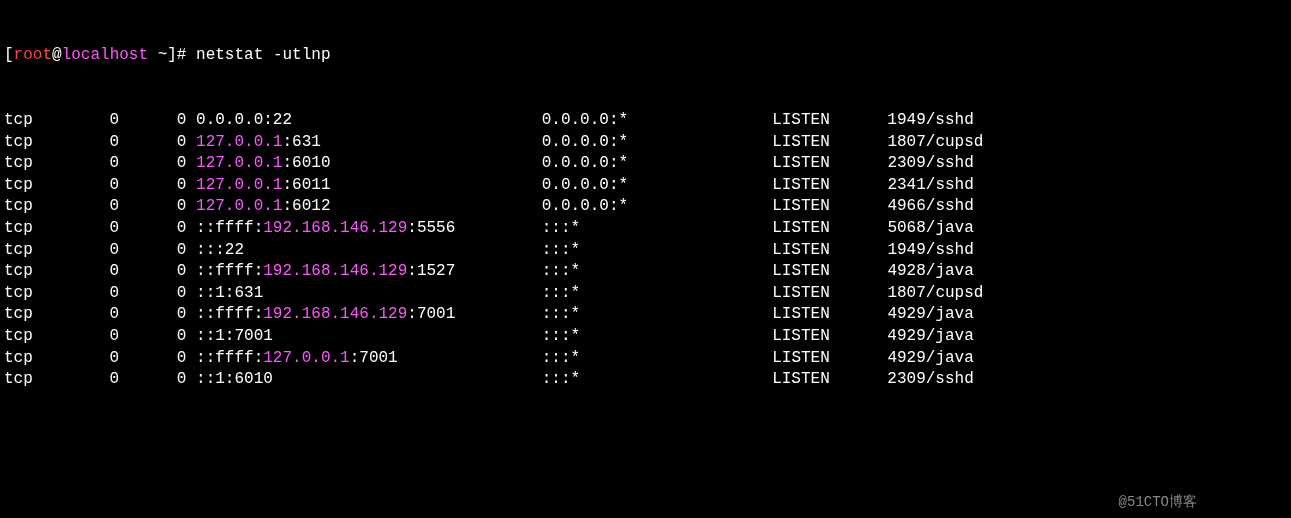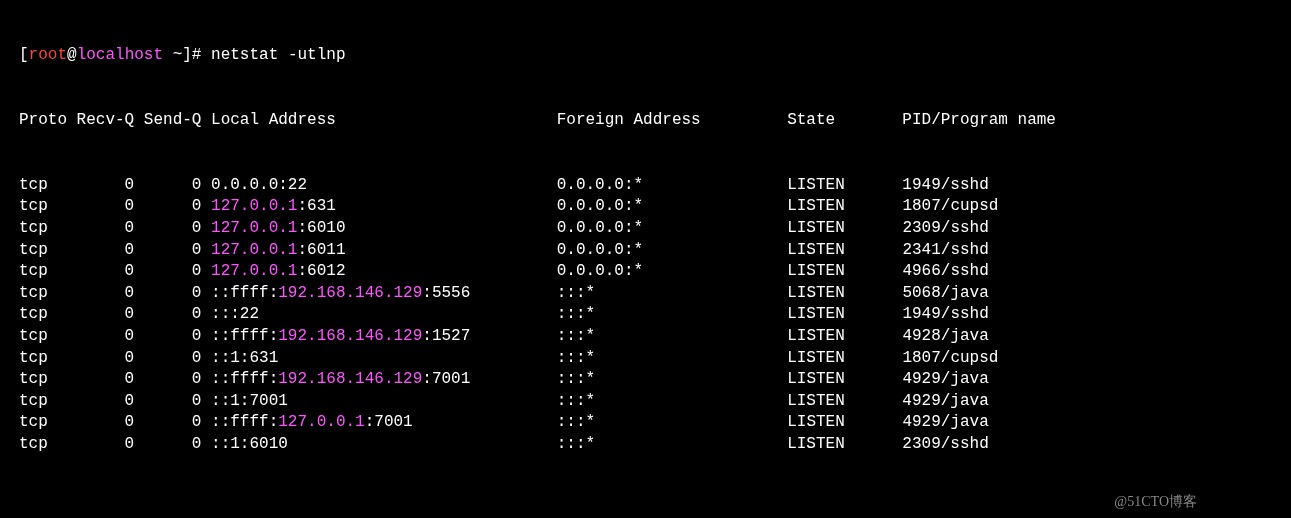--- a/index.html
+++ b/index.html
@@ -8,40 +8,39 @@
     background: #000;
     color: #fff;
     font-family: "Consolas", "Courier New", monospace;
     font-size: 16px;
     line-height: 1.35;
   }
   .terminal {
     width: 1207px;
     height: 518px;
     box-sizing: border-box;
-    padding: 2px 19px;
+    padding: 2px 4px;
     white-space: pre;
     position: relative;
   }
   .prompt-user { color: #ff4444; }
   .prompt-host { color: #ff55ff; }
   .prompt-rest { color: #fff; }
   .ip        { color: #ff55ff; }
   .watermark {
     position: absolute;
     bottom: 6px;
     right: 10px;
     color: #888;
     font-size: 14px;
-    font-family: Liberation Serif, serif;
+    font-family: Liberation Mono, monospace;
     white-space: nowrap;
   }
 </style>
 </head>
 <body>
 
 <div class="terminal">
   <div><span>[</span><span class="prompt-user">root</span><span>@</span><span class="prompt-host">localhost</span><span class="prompt-rest"> ~]# </span><span>netstat -utlnp</span></div>
-  <div id="columns-header">Proto Recv-Q Send-Q Local Address                       Foreign Address         State       PID/Program name</div>
   <div id="rows-container"><div><span>tcp   </span><span>     0 </span><span>     0 </span><span><span>0.0.0.0:22</span><span>                          </span></span><span>0.0.0.0:*               </span><span>LISTEN      </span><span>1949/sshd</span></div><div><span>tcp   </span><span>     0 </span><span>     0 </span><span><span class="ip">127.0.0.1</span><span>:631</span><span>                       </span></span><span>0.0.0.0:*               </span><span>LISTEN      </span><span>1807/cupsd</span></div><div><span>tcp   </span><span>     0 </span><span>     0 </span><span><span class="ip">127.0.0.1</span><span>:6010</span><span>                      </span></span><span>0.0.0.0:*               </span><span>LISTEN      </span><span>2309/sshd</span></div><div><span>tcp   </span><span>     0 </span><span>     0 </span><span><span class="ip">127.0.0.1</span><span>:6011</span><span>                      </span></span><span>0.0.0.0:*               </span><span>LISTEN      </span><span>2341/sshd</span></div><div><span>tcp   </span><span>     0 </span><span>     0 </span><span><span class="ip">127.0.0.1</span><span>:6012</span><span>                      </span></span><span>0.0.0.0:*               </span><span>LISTEN      </span><span>4966/sshd</span></div><div><span>tcp   </span><span>     0 </span><span>     0 </span><span><span>::ffff:</span><span class="ip">192.168.146.129</span><span>:5556</span><span>         </span></span><span>:::*                    </span><span>LISTEN      </span><span>5068/java</span></div><div><span>tcp   </span><span>     0 </span><span>     0 </span><span><span>:::22</span><span>                               </span></span><span>:::*                    </span><span>LISTEN      </span><span>1949/sshd</span></div><div><span>tcp   </span><span>     0 </span><span>     0 </span><span><span>::ffff:</span><span class="ip">192.168.146.129</span><span>:1527</span><span>         </span></span><span>:::*                    </span><span>LISTEN      </span><span>4928/java</span></div><div><span>tcp   </span><span>     0 </span><span>     0 </span><span><span>::1:631</span><span>                             </span></span><span>:::*                    </span><span>LISTEN      </span><span>1807/cupsd</span></div><div><span>tcp   </span><span>     0 </span><span>     0 </span><span><span>::ffff:</span><span class="ip">192.168.146.129</span><span>:7001</span><span>         </span></span><span>:::*                    </span><span>LISTEN      </span><span>4929/java</span></div><div><span>tcp   </span><span>     0 </span><span>     0 </span><span><span>::1:7001</span><span>                            </span></span><span>:::*                    </span><span>LISTEN      </span><span>4929/java</span></div><div><span>tcp   </span><span>     0 </span><span>     0 </span><span><span>::ffff:</span><span class="ip">127.0.0.1</span><span>:7001</span><span>               </span></span><span>:::*                    </span><span>LISTEN      </span><span>4929/java</span></div><div><span>tcp   </span><span>     0 </span><span>     0 </span><span><span>::1:6010</span><span>                            </span></span><span>:::*                    </span><span>LISTEN      </span><span>2309/sshd</span></div></div>
   
   <div class="watermark">@51CTO博客</div>
 </div>
 
 </body></html>

